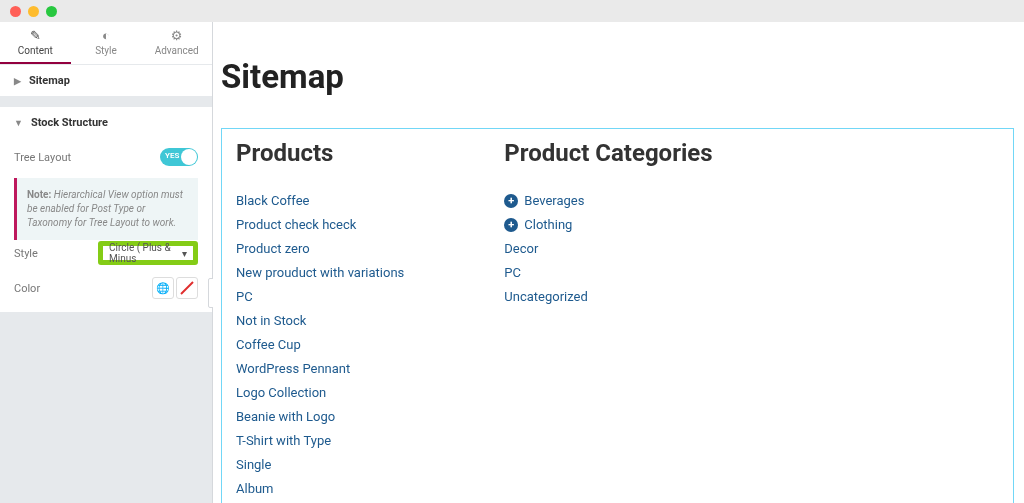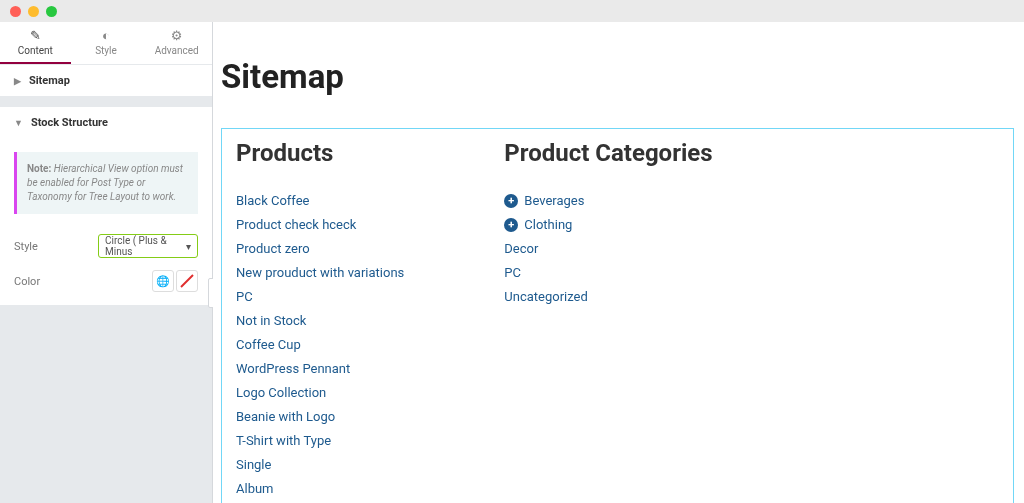--- a/index.html
+++ b/index.html
@@ -35,25 +35,25 @@
 
 .control-row { display: flex; align-items: center; justify-content: space-between; font-size: 11px; color: #777; margin-bottom: 12px; }
 .control-row:last-child { margin-bottom: 3px; }
 
 
 .toggle { width: 38px; height: 18px; background: #3fc7d6; border-radius: 9px; position: relative; cursor: pointer; }
 .toggle-knob { position: absolute; right: 1px; top: 1px; width: 16px; height: 16px; background: #fff; border-radius: 50%; }
 .toggle-label { position: absolute; left: 5px; top: 3px; font-size: 8px; color: #fff; font-weight: 600; }
 
 
-.note { background: #eef5f6; border-left: 3px solid #d946ef; padding: 10px; font-size: 10px; color: #888; font-style: italic; line-height: 1.4; margin: 4px 0 20px; }
+.note { background: #eef5f6; border-left: 3px solid #be185d; padding: 10px; font-size: 10px; color: #888; font-style: italic; line-height: 1.4; margin: 4px 0 1px; }
 .note b { font-style: normal; font-weight: 700; }
 
 
-.select { width: 100px; height: 24px; border: 1px solid #84cc16; border-radius: 3px; font-size: 10px; color: #555; padding: 0 6px; display: flex; align-items: center; justify-content: space-between; cursor: pointer; }
+.select { width: 100px; height: 24px; border: 5px solid #84cc16; border-radius: 3px; font-size: 10px; color: #555; padding: 0 6px; display: flex; align-items: center; justify-content: space-between; cursor: pointer; }
 
 
 .color-controls { display: flex; gap: 2px; }
 .color-btn { width: 22px; height: 22px; border: 1px solid #ddd; border-radius: 3px; display: flex; align-items: center; justify-content: center; font-size: 11px; color: #999; cursor: pointer; }
 
 
 .v-divider { position: absolute; top: 22px; left: 212px; width: 1px; bottom: 0; background: #d5d8dc; }
 .collapse-handle { position: absolute; top: 278px; left: 208px; width: 12px; height: 30px; background: #fff; border: 1px solid #d5d8dc; border-radius: 2px; display: flex; align-items: center; justify-content: center; font-size: 9px; color: #888; cursor: pointer; }
 
 
@@ -102,20 +102,27 @@
 
   <div style="height:10px"></div>
 
   <div class="acc">
     <div class="acc-head">
       <span class="caret">▼</span>
       <span>Stock Structure</span>
     </div>
     <div class="acc-body">
 
+      <div class="control-row">
+        <span>Tree Layout</span>
+        <div class="toggle">
+          <span class="toggle-label">YES</span>
+          <div class="toggle-knob"></div>
+        </div>
+      </div>
 
       <div class="note">
         <b>Note:</b><span> Hierarchical View option must be enabled for Post Type or Taxonomy for Tree Layout to work.</span>
       </div>
 
       <div class="control-row">
         <span>Style</span>
         <div class="select">
           <span>Circle ( Plus &amp; Minus</span>
           <span>▾</span>

